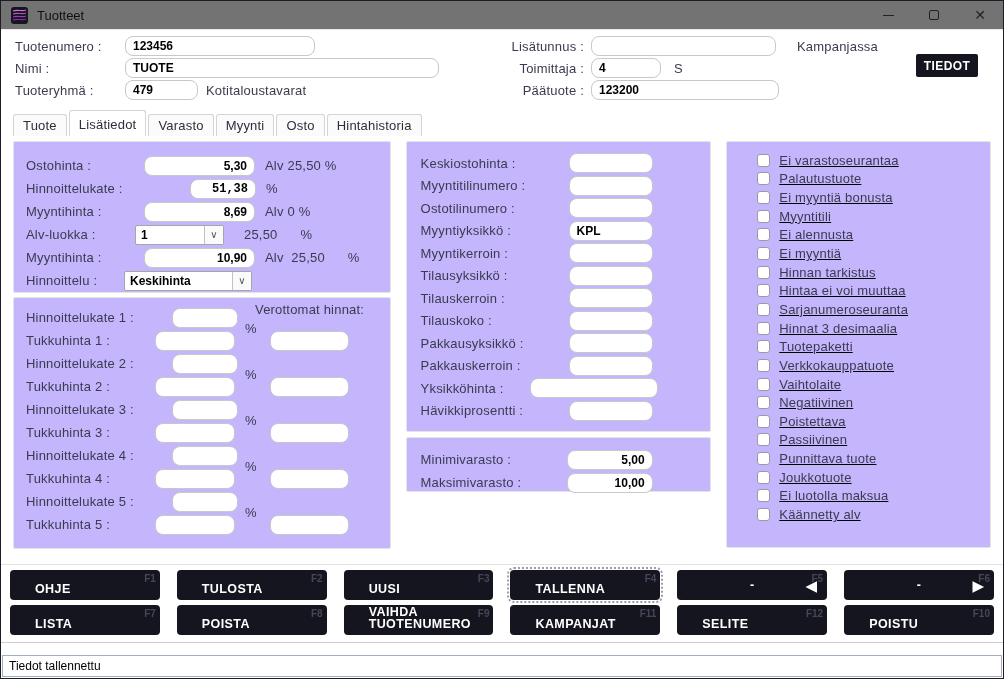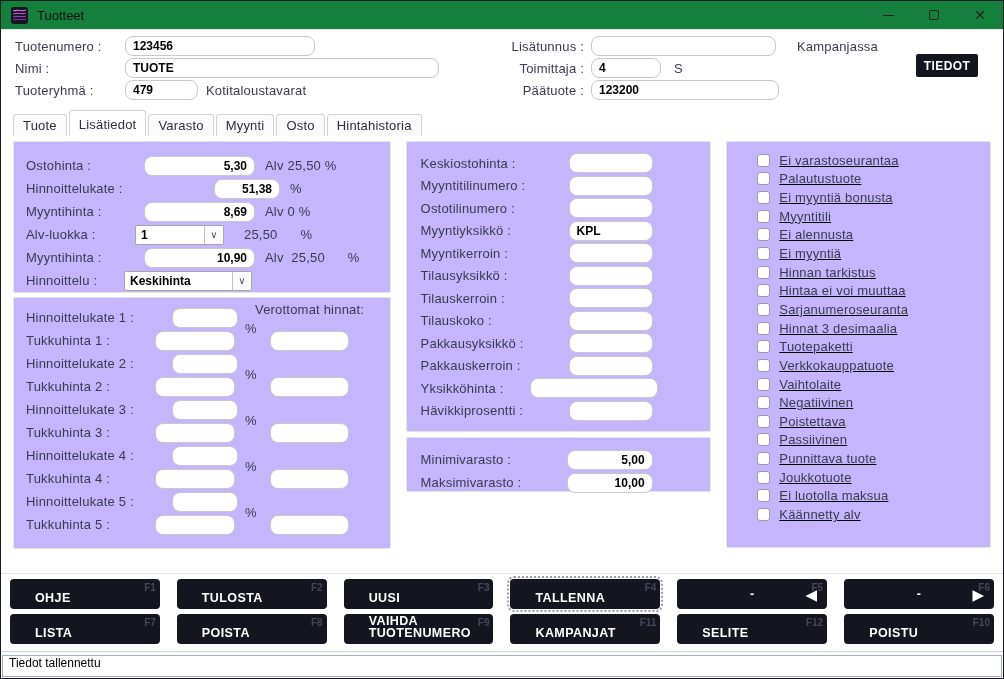--- a/index.html
+++ b/index.html
@@ -1,21 +1,21 @@
 <!DOCTYPE html>
 <html><head>
 <meta charset="utf-8">
 <style>
   * { box-sizing: border-box; margin: 0; padding: 0; }
   html,body { width:1004px; height:679px; }
   body { font-family:"Liberation Sans","DejaVu Sans",sans-serif; background:#fff; }
   .window { width:1004px; height:679px; border:1px solid #1c1c28; background:#fff; display:flex; flex-direction:column; overflow:hidden; }
 
   
-  .titlebar { height:29px; flex:0 0 29px; display:flex; align-items:center; padding-left:10px; gap:9px; background:#15803d; border-bottom:1px solid #e9e9e9; }
+  .titlebar { height:29px; flex:0 0 29px; display:flex; align-items:center; padding-left:10px; gap:9px; background:#737373; border-bottom:1px solid #e9e9e9; }
   .titlebar .title { font-size:13px; color:#111; }
   .win-controls { margin-left:auto; display:flex; height:100%; }
   .wbtn { width:46px; height:100%; display:flex; align-items:center; justify-content:center; cursor:default; color:#222; }
   .glyph-min { display:block; width:11px; border-top:1.4px solid #222; }
   .glyph-max { display:block; width:10px; height:10px; border:1.2px solid #222; border-radius:2px; }
   .glyph-close { font-size:14px; line-height:1; }
 
   
   .header { position:relative; height:79px; flex:0 0 79px; }
   .hlbl { position:absolute; font-size:13px; color:#3b3b4f; letter-spacing:.2px; }
@@ -37,21 +37,21 @@
   .col-left { width:378px; display:flex; flex-direction:column; gap:4px; }
   .col-mid { width:306px; display:flex; flex-direction:column; gap:5px; }
   .col-right { width:265px; }
   .prow { display:flex; align-items:center; height:23px; }
   .lbl { font-size:13px; color:#3b3b4f; letter-spacing:.2px; flex:0 0 auto; }
   .sfx { font-size:13px; color:#3b3b4f; margin-left:10px; white-space:pre; letter-spacing:.2px; }
 
   .pricing { height:152px; padding:12px 8px 0 12px; }
   .pricing .lbl { width:118px; }
   .w111 { width:111px; }
-  .w66 { width:66px; margin-left:70px; }
+  .w66 { width:66px; margin-left:46px;font-family:Liberation Mono, monospace; }
   .combo { display:flex; align-items:stretch; height:20px; border:1px solid #a6a6a6; border-radius:2px; background:#fff; cursor:pointer; }
   .combo-val { flex:1; font-size:12px; font-weight:700; color:#000; padding:2px 5px 0; }
   .combo-arr { width:19px; border-left:1px solid #c2c2c2; background:#fafafa; display:flex; align-items:center; justify-content:center; font-size:10px; color:#555; }
   .combo.alv { width:89px; margin-left:-9px; }
   .combo.hinnoittelu { width:128px; margin-left:-20px; }
   .sfx.alvpct { margin-left:20px; }
 
   .tiers { position:relative; height:252px; padding:8px 0 0 12px; }
   .tiers-head { position:absolute; left:241px; top:4px; font-size:13px; color:#3b3b4f; letter-spacing:.2px; }
   .tier-group { position:relative; height:46px; }
@@ -79,21 +79,21 @@
   
   .btnbar { margin-top:auto; display:grid; grid-template-columns:repeat(6,1fr); column-gap:17px; row-gap:5px; padding:5px 9px 7px; border-top:1px solid #e2e2e2; border-bottom:1px solid #cfcfcf; }
   .fbtn { position:relative; height:30px; background:#15151f; border-radius:4px; cursor:pointer; }
   .fbtn .btn-label { position:absolute; left:25px; bottom:5px; right:24px; color:#fff; font-size:12.5px; font-weight:700; letter-spacing:.4px; line-height:11.5px; }
   .fbtn .btn-fkey { position:absolute; right:4px; top:3px; font-size:10px; font-weight:700; color:#46465a; }
   .fbtn .btn-arrow { position:absolute; right:10px; top:50%; transform:translateY(-50%); color:#fff; font-size:15px; line-height:1; }
   .fbtn.nav .btn-label { left:0; right:0; bottom:9px; text-align:center; }
   .fbtn.focused { outline:2px dotted #9d9da8; outline-offset:1px; }
 
   
-  .statusbar { flex:0 0 22px; height:22px; margin:3px 1px 1px; border:1px solid #a0aebe; background:#fff; display:flex; align-items:flex-start; padding:0 6px; }
+  .statusbar { flex:0 0 22px; height:22px; margin:12px 1px 1px; border:1px solid #a0aebe; background:#fff; display:flex; align-items:center; padding:8px 6px; }
   .statusbar .stext { font-size:12px; color:#000; }
 </style>
 </head>
 <body>
 
 <div class="window">
 
   <div class="titlebar">
     <svg width="17" height="17" viewBox="0 0 17 17">
       <rect x="0" y="0" width="17" height="17" rx="3" fill="#15151f"></rect>

